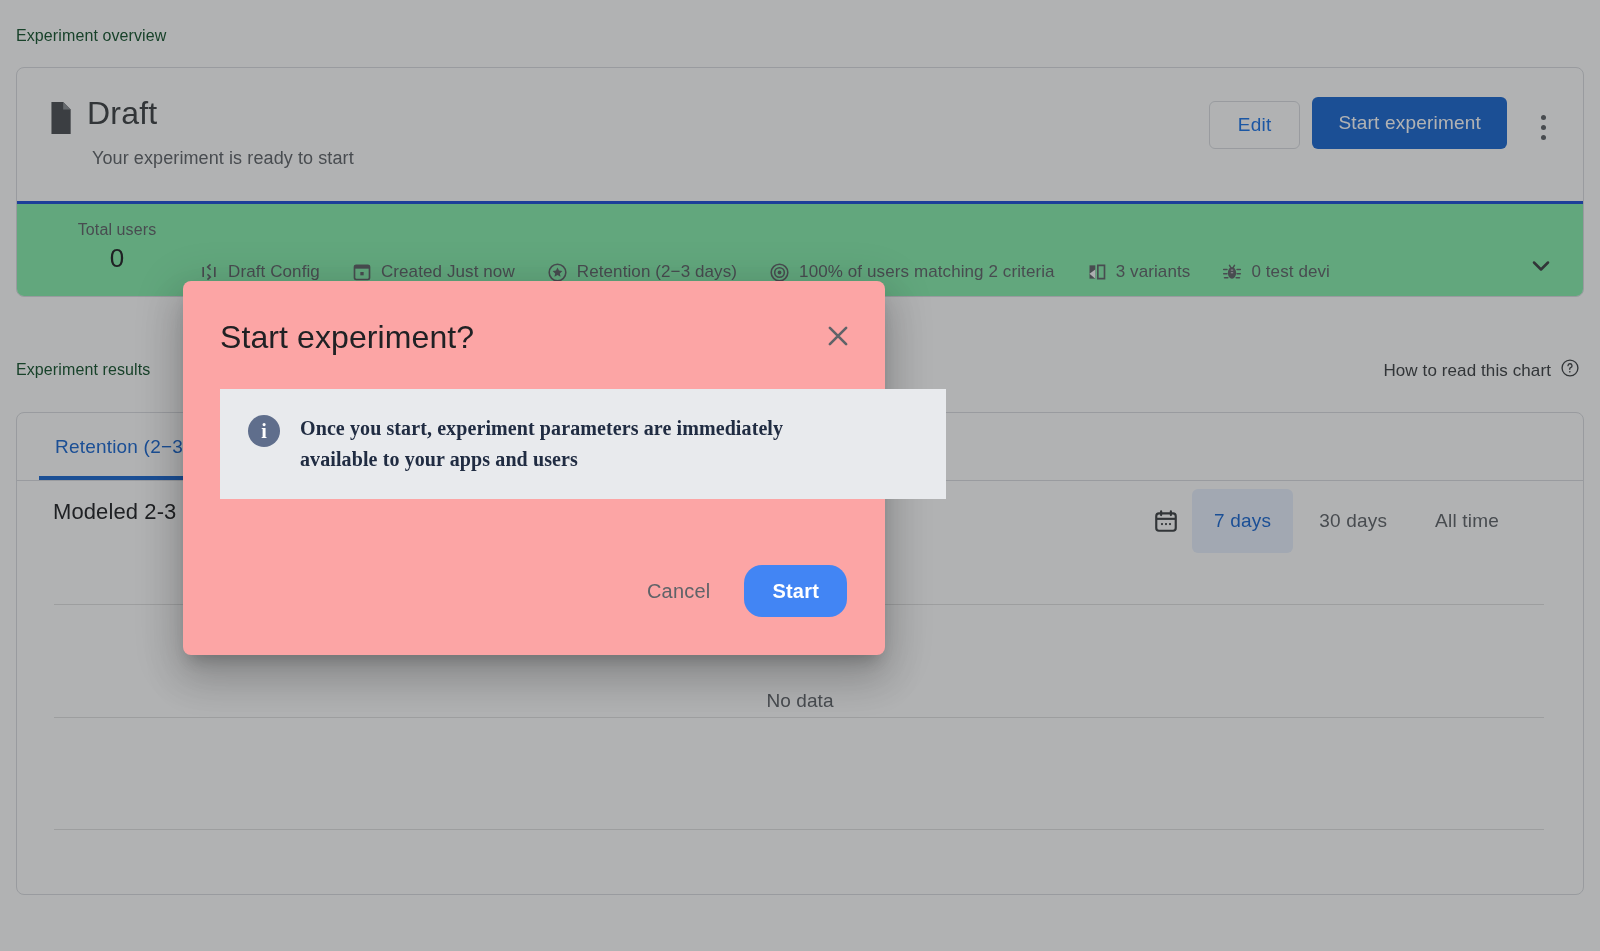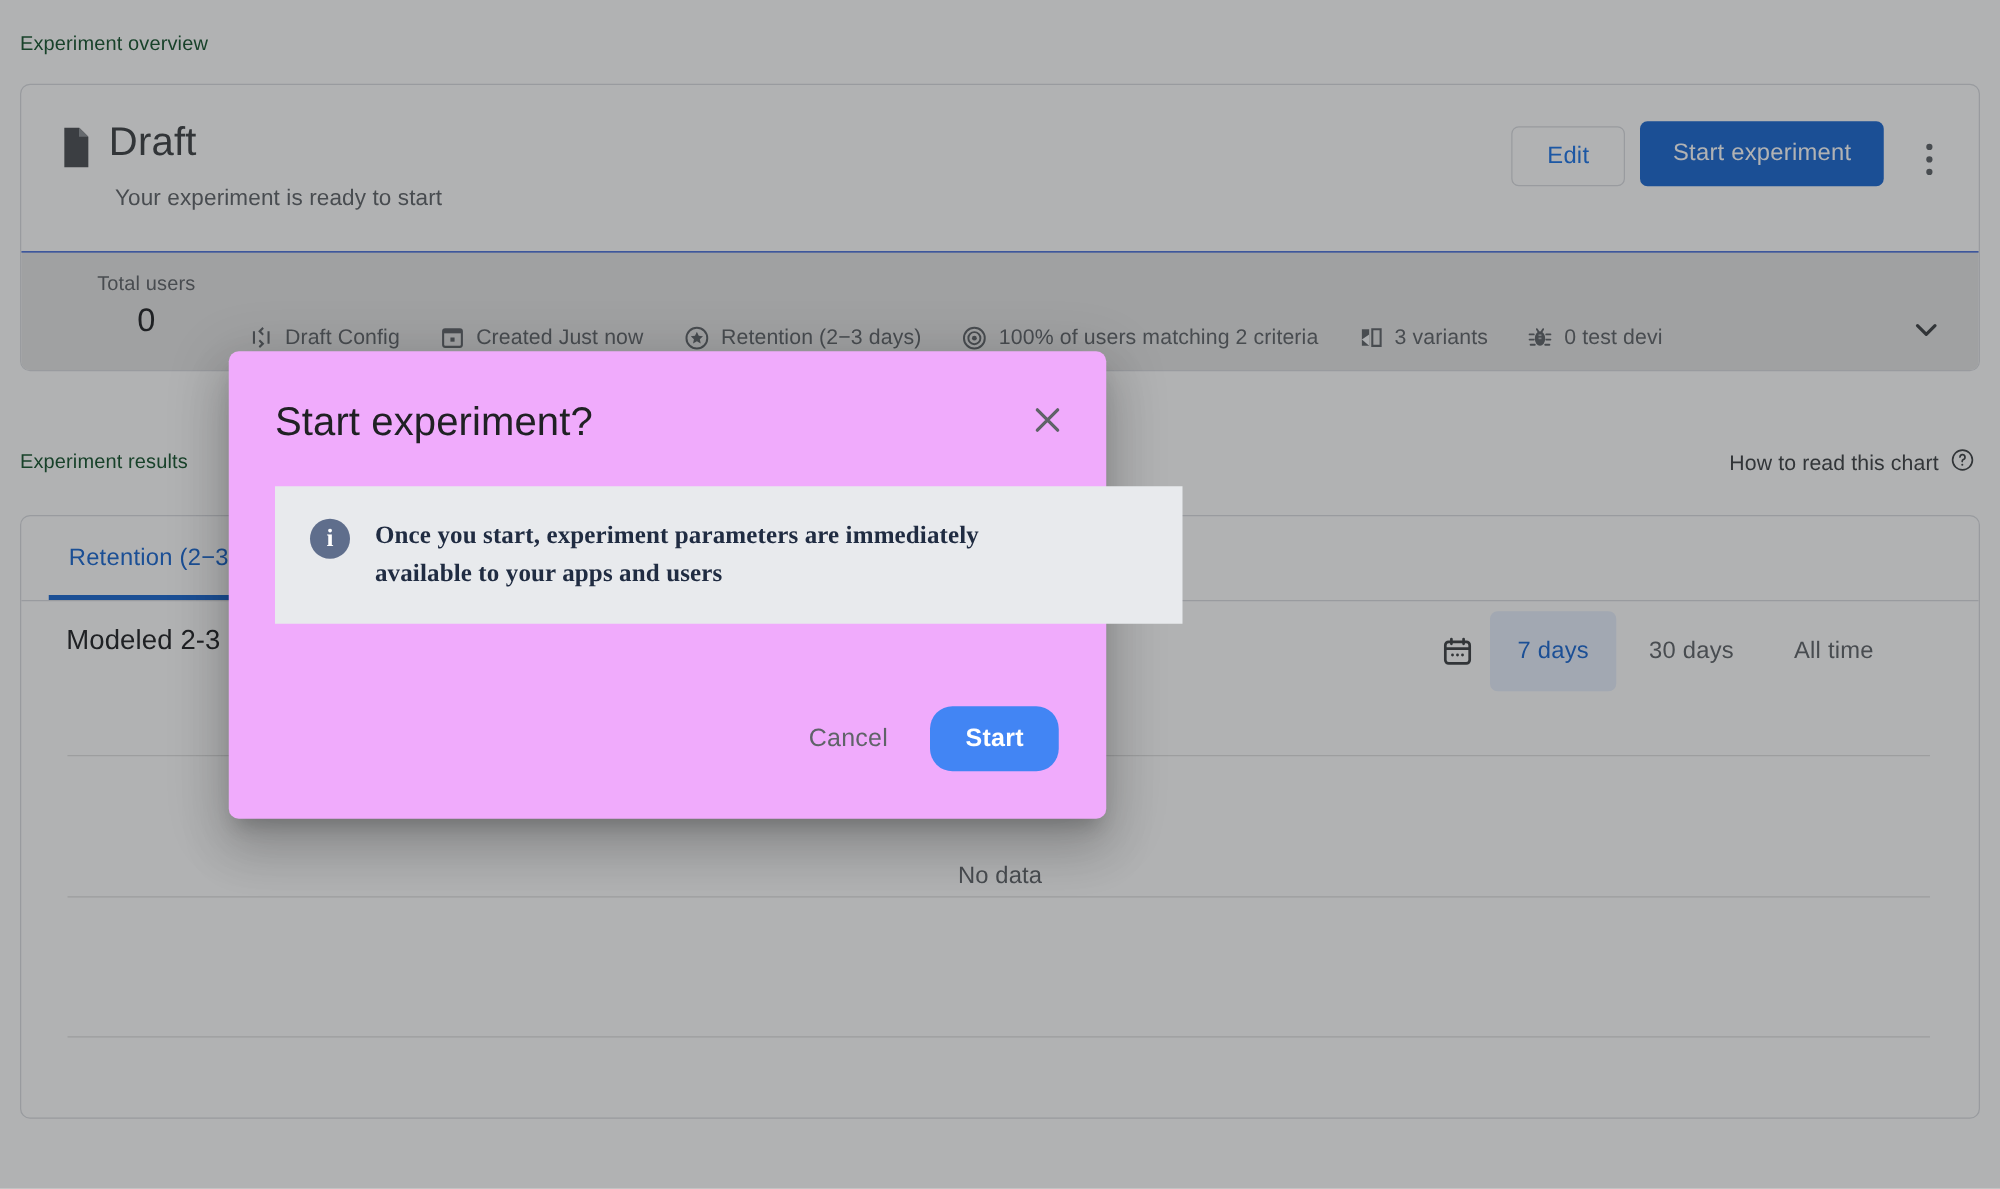--- a/index.html
+++ b/index.html
@@ -118,22 +118,22 @@
     align-items: center; justify-content: center;
     gap: 5px; background: none; border: none; cursor: pointer;
     margin-left: 6px;
   }
   #kebab-button i { display:block; width: 5px; height: 5px; border-radius: 50%; background: #5f6368; }
 
   
   #meta-strip {
     position: absolute;
     left: 0; right: 0; top: 133px; bottom: 0;
-    border-top: 1px solid #1d4ed8;
-    background: #e5e5e5;
+    border-top: 3px solid #1d4ed8;
+    background: #86efac;
   }
 
   #total-users {
     position: absolute;
     left: 55px; top: 17px;
     width: 90px;
     text-align: center;
   }
   #total-users .tu-label { font-size: 16px; color: #5f6368; letter-spacing: .1px; }
   #total-users .tu-value { font-size: 26px; color: #202124; margin-top: 4px; }
@@ -291,21 +291,21 @@
     background: rgba(32,33,36,.35);
   }
 
   
   #dialog {
     position: absolute;
     left: 183px;
     top: 281px;
     width: 702px;
     height: 374px;
-    background: #f0abfc;
+    background: #fca5a5;
     border-radius: 8px;
     box-shadow: 0 11px 15px -7px rgba(0,0,0,.2),
                 0 24px 38px 3px rgba(0,0,0,.14),
                 0 9px 46px 8px rgba(0,0,0,.12);
   }
 
   #dialog-title {
     position: absolute;
     left: 37px; top: 38px;
     font-size: 32px;

